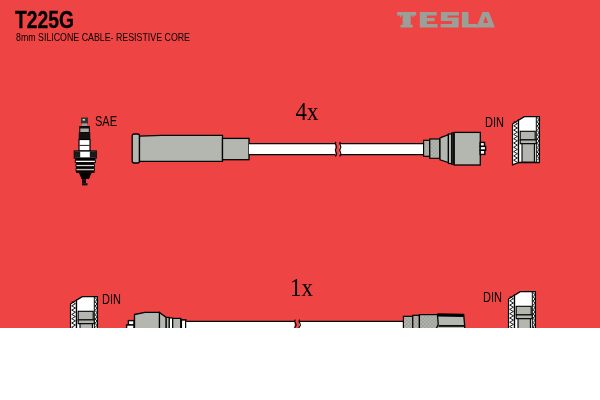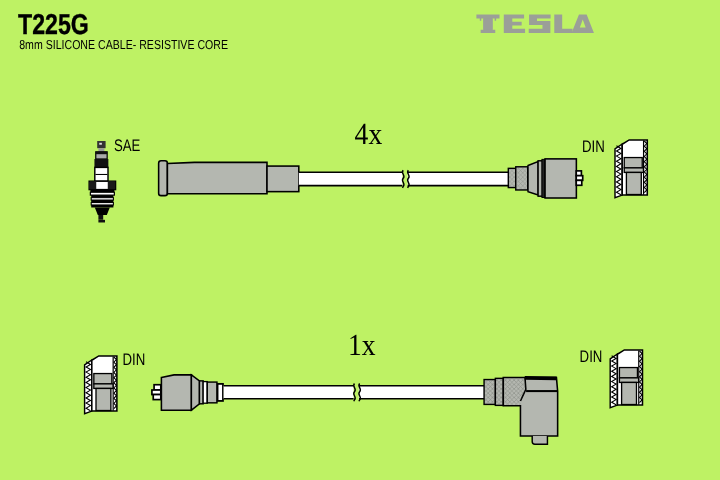--- a/index.html
+++ b/index.html
@@ -1,16 +1,16 @@
 <!DOCTYPE html>
 <html><head>
 <meta charset="utf-8">
 <style>
   html,body{margin:0;padding:0;background:#ffffff;-webkit-font-smoothing:antialiased;}
-  #canvas{position:relative;width:600px;height:400px;background:#bef264;overflow:hidden;will-change:transform;}
+  #canvas{position:relative;width:600px;height:328px;background:#ef4444;overflow:hidden;will-change:transform;}
   svg{position:absolute;left:0;top:0;}
   text{font-family:"Liberation Sans",sans-serif;fill:#000;}
 </style>
 </head>
 <body>
 <div id="canvas">
 <svg width="600" height="400" viewBox="0 0 600 400">
 <defs>
   <g id="dinicon">
 

